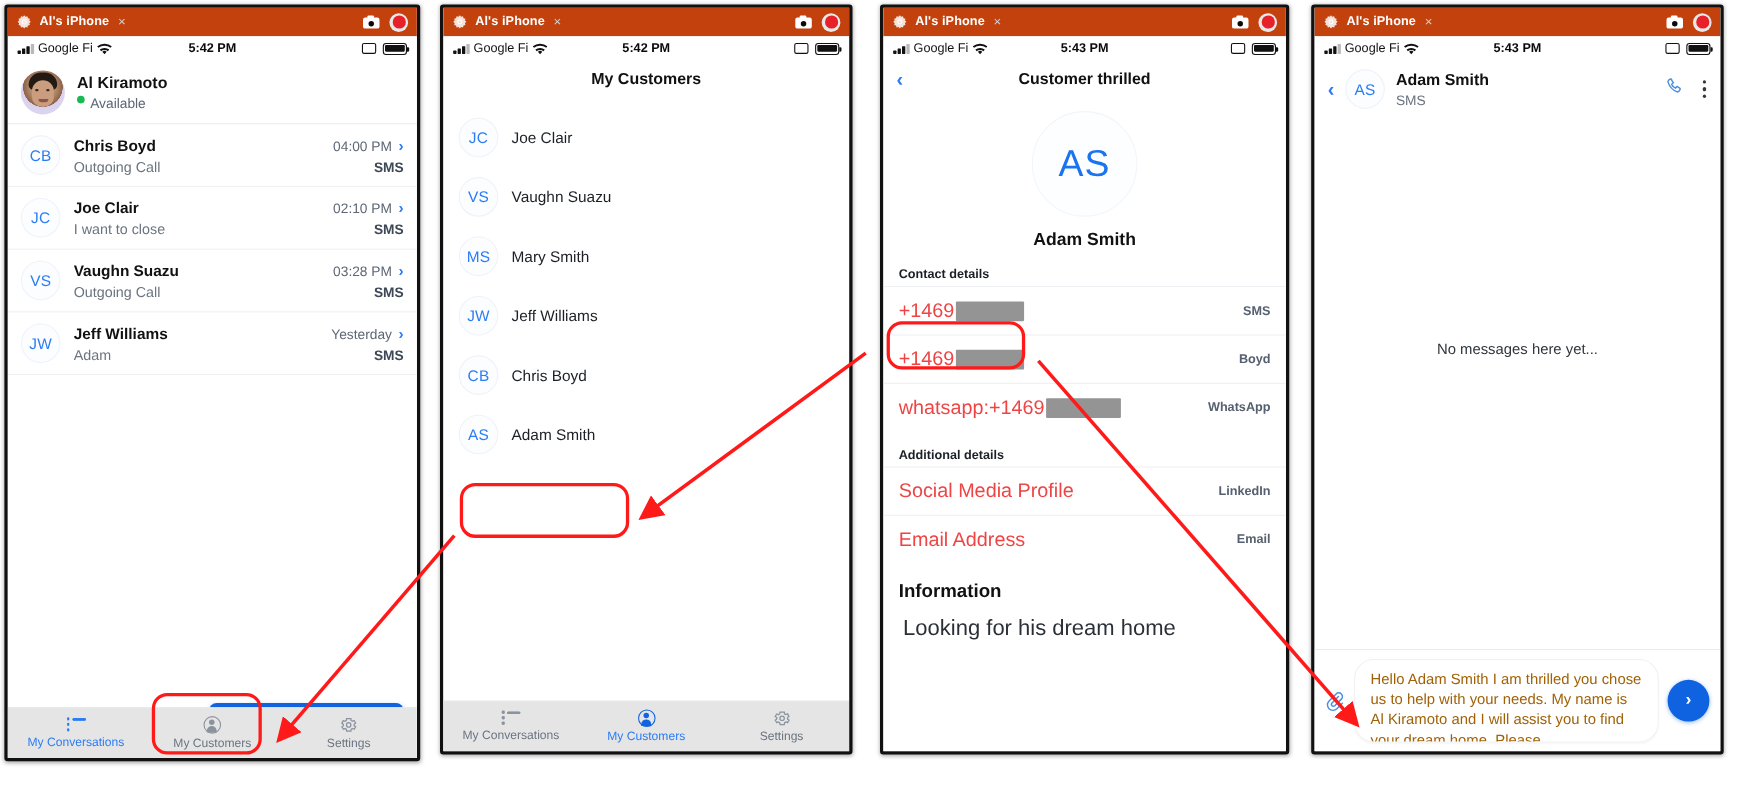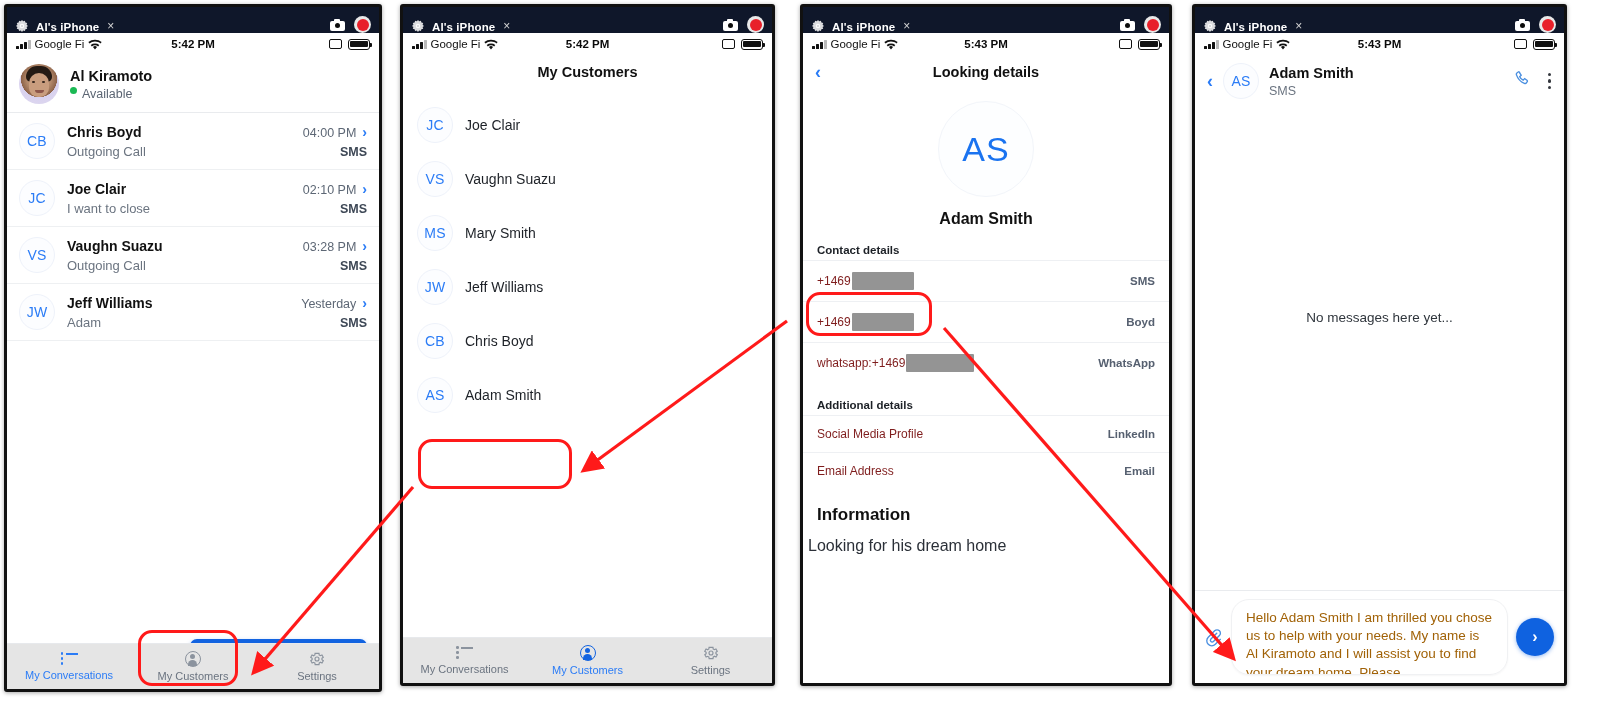--- a/index.html
+++ b/index.html
@@ -20,23 +20,23 @@
     border-radius: 3px;
     overflow: hidden;
     display: flex;
     flex-direction: column;
   }
   .phone.shadowed { box-shadow: 0 1px 4px rgba(0,0,0,.35); }
 
   
   .chrome {
     height: 26px;
-    background: #0f172a;
+    background: #c2410c;
     display: flex;
-    align-items: flex-end;
+    align-items: center;
     padding: 0 8px;
     flex: 0 0 auto;
     gap: 7px;
   }
   .chrome-title {
     color: #fff; font-size: 11.5px; font-weight: bold;
     letter-spacing: .1px;
   }
   .chrome-x { color: #d6d6d6; font-size: 12px; margin-left: 1px; }
   .chrome-right { margin-left: auto; display: flex; align-items: center; gap: 9px; }
@@ -169,25 +169,25 @@
   .nav-bar3 .t { position:absolute; left:0; right:0; text-align:center; font-size:14.5px; font-weight:bold; color:#111; pointer-events:none; }
   .big-avatar {
     width: 96px; height: 96px; border-radius:50%;
     border:1px solid #f2f5fa; background:#fdfeff;
     margin: 10px auto 0; display:flex; align-items:center; justify-content:center;
     color:#1a73f0; font-size: 34px; letter-spacing:1px;
   }
   .big-name { text-align:center; font-size: 16px; font-weight:bold; color:#111; margin-top: 13px; }
   .sec-head { font-size: 11.5px; font-weight:bold; color:#1c2026; padding: 16px 14px 4px; }
   .det-row { display:flex; align-items:center; padding: 11px 14px; border-top: 1px solid #eef0f3; }
-  .det-val { font-size: 12px; color:#7f1d1d; display:flex; align-items:center; }
+  .det-val { font-size: 18px; color:#ef4444; display:flex; align-items:center; }
   .redact { display:inline-block; height: 18px; background:#949494; border-radius:1px; margin-left:1px; }
   .det-tag { margin-left:auto; font-size: 11.5px; font-weight:bold; color:#566070; }
   .info-head { font-size: 17px; font-weight:bold; color:#111; padding: 16px 14px 0; }
-  .info-body { font-size: 16px; color:#2b3038; padding: 12px 5px 0; }
+  .info-body { font-size: 20px; color:#2b3038; padding: 12px 18px 0; }
 
   
   .chat-nav { display:flex; align-items:center; gap:10px; padding: 8px 12px 9px; }
   .chat-title { font-size: 14.5px; font-weight:bold; color:#111; line-height:1.2; }
   .chat-sub { font-size: 12.5px; color:#6b7480; margin-top:1px; }
   .chat-actions { margin-left:auto; display:flex; align-items:center; gap:16px; }
   .kebab { width:4px; height:16px; position:relative; }
   .kebab i { position:absolute; left:0; width:3.4px; height:3.4px; border-radius:50%; background:#34383e; }
   .kebab i:nth-child(1){top:0}
   .kebab i:nth-child(2){top:6.3px}
@@ -526,21 +526,21 @@
         <span class="airplay"></span>
         <span class="battery">
             <i></i>
           </span>
       </span>
     </div>
 
     <div class="screen">
       <div class="nav-bar3">
         <span class="back-chev">‹</span>
-        <span class="t">Looking details</span>
+        <span class="t">Customer thrilled</span>
       </div>
 
       <div class="big-avatar">AS</div>
       <div class="big-name">Adam Smith</div>
 
       <div class="sec-head">Contact details</div>
 
       <div class="det-row">
         <span class="det-val">
           <span>+1469</span>

